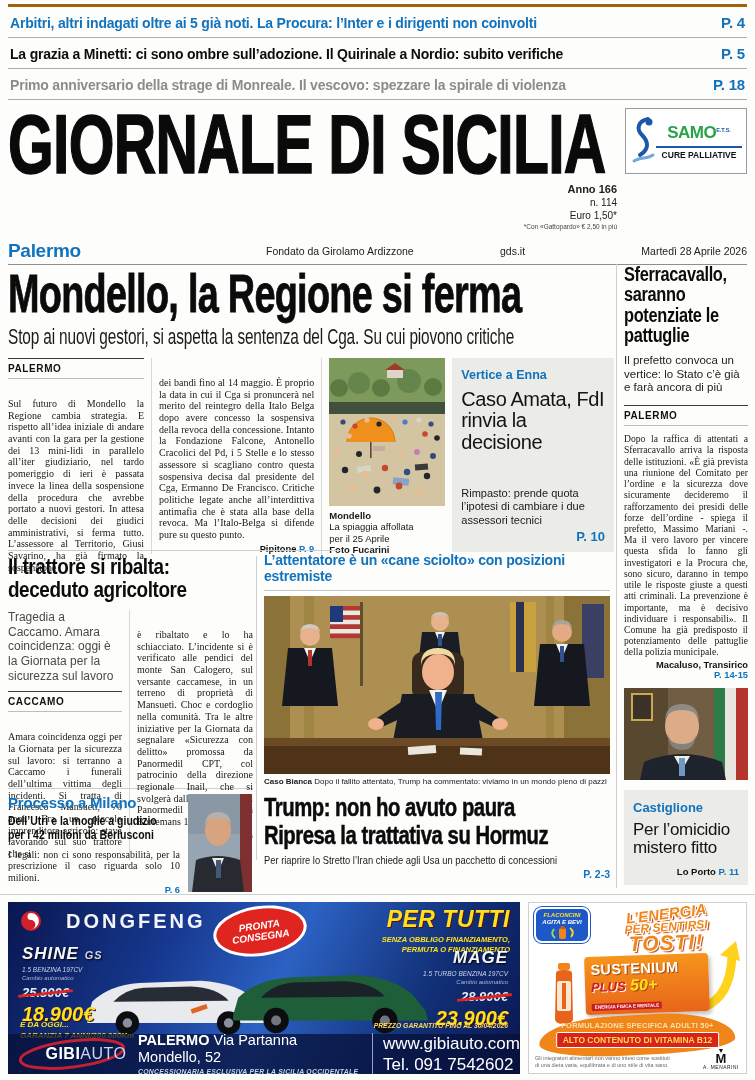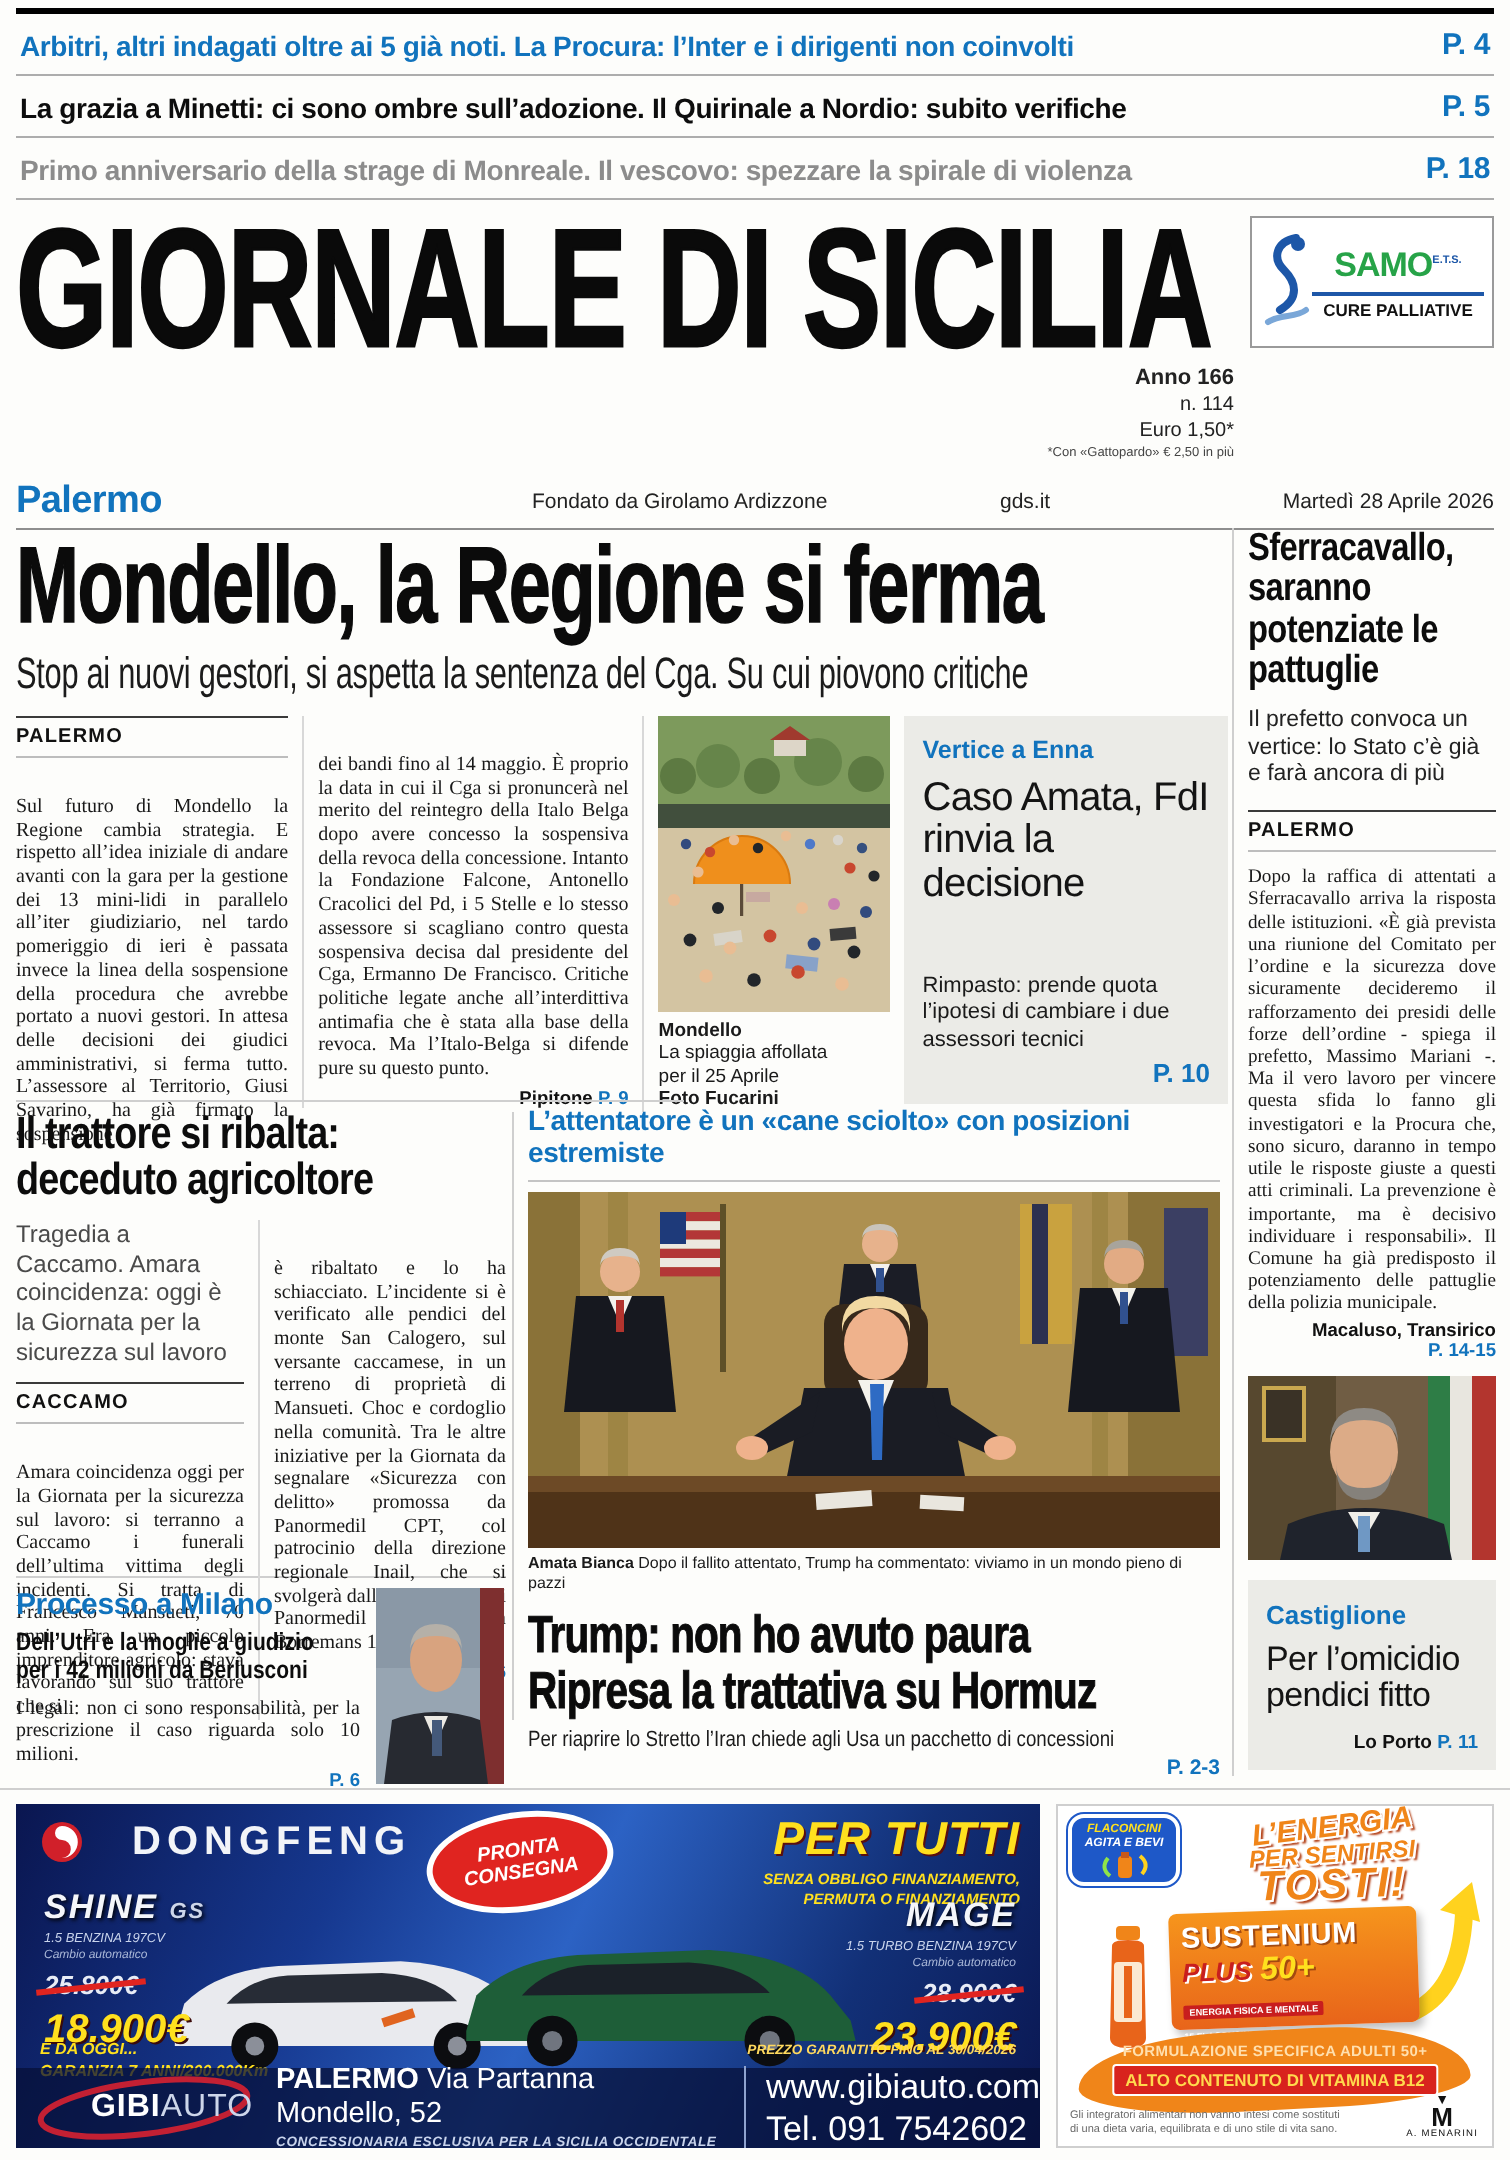--- a/index.html
+++ b/index.html
@@ -1,20 +1,20 @@
 <!DOCTYPE html>
 <html><head>
 <meta charset="utf-8">
 <style>
   html,body{margin:0;padding:0;background:#ffffff;}
   .page{position:relative;width:755px;height:1080px;background:#fdfdfb;font-family:"Liberation Sans",sans-serif;color:#111;overflow:hidden;}
   
   .topbar{position:absolute;left:8px;right:8px;top:4px;}
   .topbar-row{display:flex;justify-content:space-between;align-items:center;padding:7px 2px 6px 2px;border-bottom:1px solid #adadad;font-size:14px;font-weight:bold;letter-spacing:-0.2px;}
-  .topbar-row.first{border-top:3px solid #000000;}
+  .topbar-row.first{border-top:3px solid #a16207;}
   .tb-blue{color:#1173bd;} .tb-black{color:#0d0d0d;} .tb-gray{color:#8c8c8c;}
   .tb-page{color:#1173bd;white-space:nowrap;margin-left:14px;font-size:15px;}
   
   .masthead{position:absolute;top:102px;left:8px;right:8px;height:136px;}
   .mast-title{position:absolute;left:0;top:0;font-size:84px;line-height:1.0;font-weight:bold;letter-spacing:-1px;white-space:nowrap;transform:scale(0.70,1.0);transform-origin:0 0;-webkit-text-stroke:1.5px #0a0a0a;color:#0a0a0a;}
   .samo-box{position:absolute;right:0;top:6px;width:122px;height:66px;border:1px solid #9a9a9a;background:#fff;box-sizing:border-box;display:flex;align-items:center;padding:3px 4px;}
   .samo-right{flex:1;text-align:center;}
   .samo-name{color:#27a348;font-weight:bold;font-size:17px;letter-spacing:-0.5px;display:inline;}
   .samo-ets{color:#1d57a8;font-size:5.5px;font-weight:bold;vertical-align:super;}
   .samo-tag{font-size:8.5px;font-weight:bold;color:#111;border-top:2px solid #1d57a8;margin-top:3px;padding-top:2px;}
@@ -378,21 +378,21 @@
         <path d="M157,70 Q156,52 174,52 Q192,52 191,70 Q190,58 174,58 Q158,58 157,70 Z" fill="#f2d9a2"></path>
         <polygon points="165,94 183,94 174,116" fill="#f4f2ec"></polygon>
         <path d="M171,96 L178,96 L177,134 L172,134 Z" fill="#2e6bc4"></path>
       </g>
       <rect x="0" y="148" width="346" height="30" fill="#4f3318"></rect>
       <rect x="0" y="142" width="346" height="8" fill="#6d4a26"></rect>
       <rect x="144" y="150" width="28" height="8" fill="#e9e6de" transform="rotate(-4 158 154)"></rect>
       <rect x="196" y="152" width="22" height="7" fill="#e9e6de" transform="rotate(3 207 155)"></rect>
     </svg>
     <div class="tp-cap">
-      <span class="b">Amata Bianca</span>
+      <span class="b">Caso Bianca</span>
       <span>Dopo il fallito attentato, Trump ha commentato: viviamo in un mondo pieno di pazzi</span>
     </div>
     <div class="tp-headline">
       <span>Trump: non ho avuto paura</span>
       <span>Ripresa la trattativa su Hormuz</span>
     </div>
     <div class="tp-deck">Per riaprire lo Stretto l’Iran chiede agli Usa un pacchetto di concessioni</div>
     <div class="tp-page"><span class="page-ref">P. 2-3</span></div>
   </div>
 
@@ -414,21 +414,21 @@
         <rect x="112" width="12" height="92" fill="#b3352e"></rect>
       <ellipse cx="58" cy="38" rx="17" ry="20" fill="#dcab87"></ellipse>
       <path d="M41,34 Q41,16 58,16 Q75,16 75,34 Q74,22 58,22 Q42,22 41,34 Z" fill="#8e8a84"></path>
       <path d="M44,44 Q44,62 58,62 Q72,62 72,44 Q72,56 58,56 Q44,56 44,44 Z" fill="#85817b"></path>
       <path d="M20,74 Q58,58 98,74 L102,92 L16,92 Z" fill="#1f232c"></path>
       <polygon points="50,68 66,68 58,82" fill="#f0eee8"></polygon>
       <rect x="55" y="70" width="6" height="18" fill="#6f98c4"></rect>
     </svg>
     <div class="cast">
       <div class="cast-kicker">Castiglione</div>
-      <div class="cast-headline">Per l’omicidio pendici fitto</div>
+      <div class="cast-headline">Per l’omicidio mistero fitto</div>
       <div class="cast-byline">
         <span class="name">Lo Porto</span>
         <span class="page-ref">P. 11</span>
       </div>
     </div>
   </div>
 
   <div class="ads">
 
     <div class="dongfeng">

